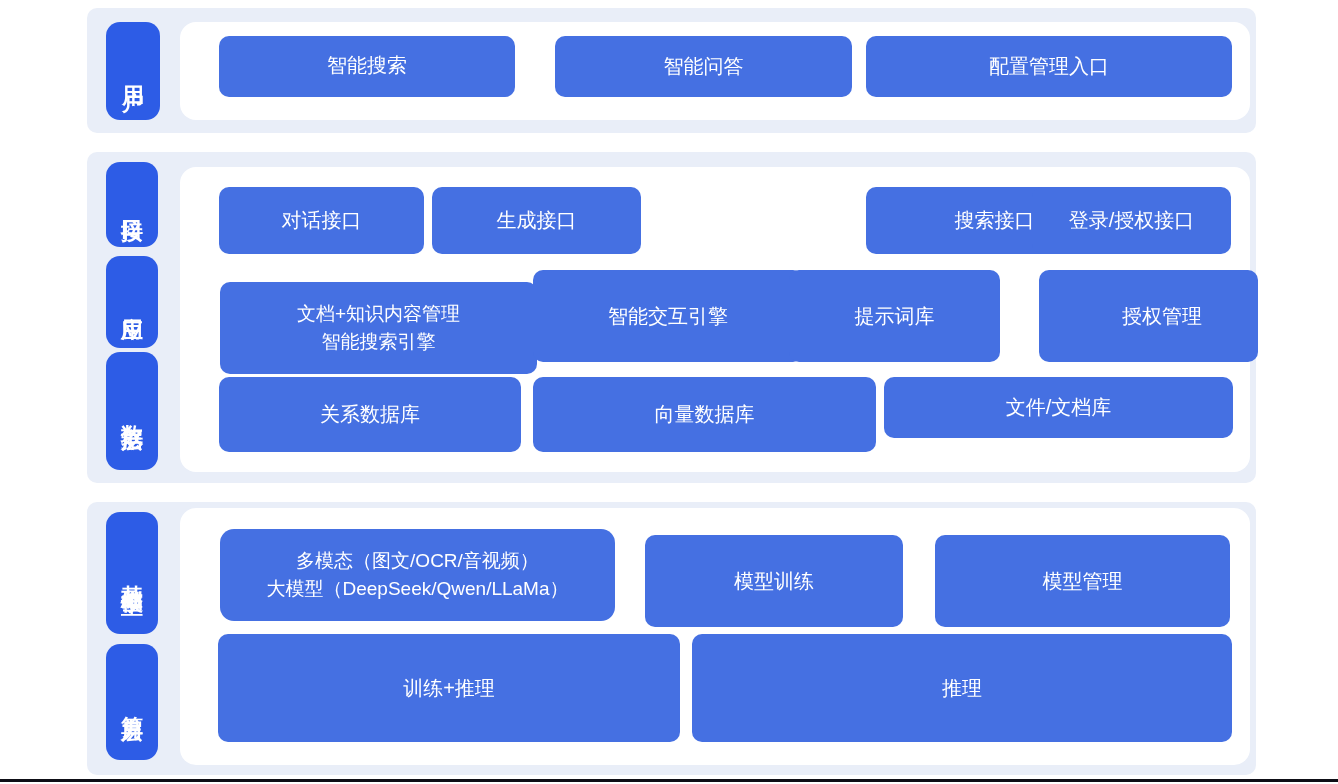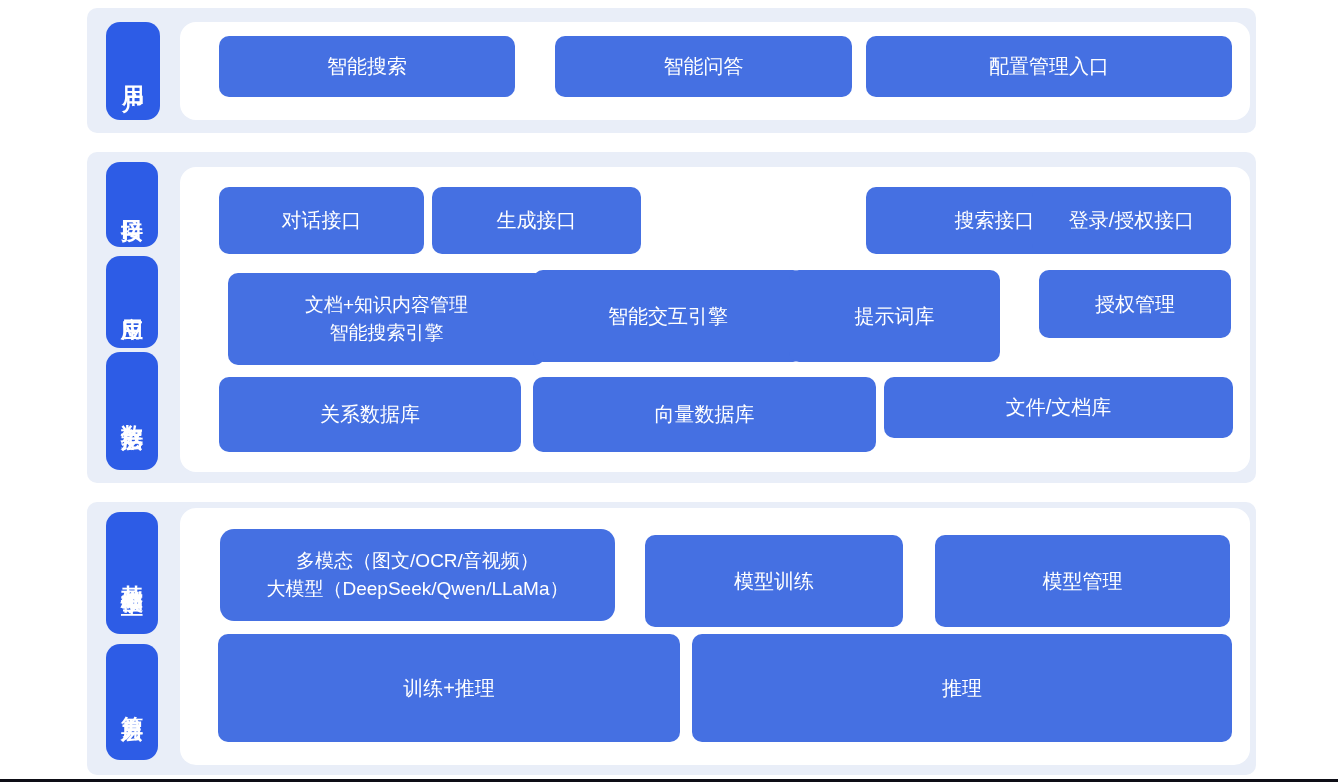--- a/index.html
+++ b/index.html
@@ -62,35 +62,35 @@
     display: flex;
     align-items: center;
     justify-content: center;
     text-align: center;
     white-space: pre-line;
     line-height: 1.45;
   }
   .blk.small { font-size: 19px; }
 
   
-  .b-search  { left: 39px;  top: 14px; width: 296px; height: 61px; }
+  .b-search  { left: 39px;  top: 14px; width: 296px; height: 61px; font-family: Liberation Mono, monospace; }
   .b-qa      { left: 375px; top: 14px; width: 297px; height: 61px; }
   .b-config  { left: 686px; top: 14px; width: 366px; height: 61px; }
 
   
   .b-dialog  { left: 39px;  top: 20px; width: 205px; height: 67px; }
   .b-gen     { left: 252px; top: 20px; width: 209px; height: 67px; }
   .b-datafile{ left: 471px; top: 20px; width: 201px; height: 67px; }
   .b-searchapi{ left: 686px; top: 20px; width: 161px; height: 67px; padding-left: 48px; }
   .b-login   { left: 852px; top: 20px; width: 199px; height: 67px; }
   
-  .b-doc     { left: 40px;  top: 106px; width: 317px; height: 92px; margin-left: 8px; }
+  .b-doc     { left: 40px;  top: 115px; width: 317px; height: 92px; }
   .b-interact{ left: 353px; top: 103px; width: 270px; height: 92px; }
   .b-prompt  { left: 609px; top: 103px; width: 211px; height: 92px; }
-  .b-auth    { left: 859px; top: 103px; width: 192px; height: 68px; }
+  .b-auth    { left: 859px; top: 103px; width: 192px; height: 92px; padding-left: 27px; }
   
   .b-reldb   { left: 39px;  top: 210px; width: 302px; height: 75px; }
   .b-vecdb   { left: 353px; top: 210px; width: 343px; height: 75px; }
   .b-filedb  { left: 704px; top: 210px; width: 349px; height: 61px; }
 
   
   .b-llm     { left: 40px;  top: 21px; width: 395px; height: 92px; border-radius: 14px; }
   .b-train   { left: 465px; top: 27px; width: 258px; height: 92px; }
   .b-manage  { left: 755px; top: 27px; width: 295px; height: 92px; }
   

